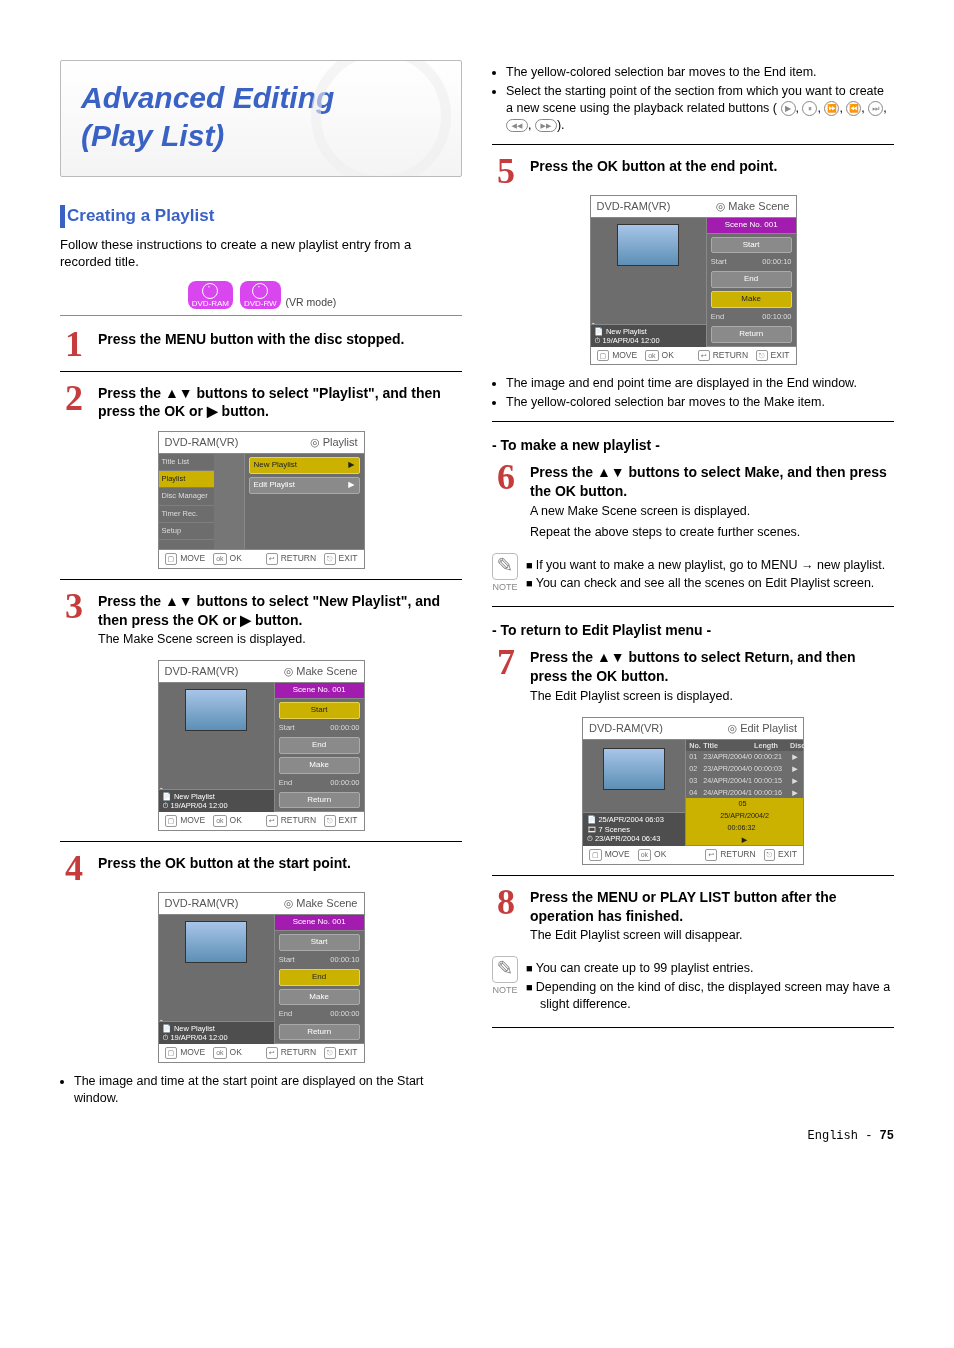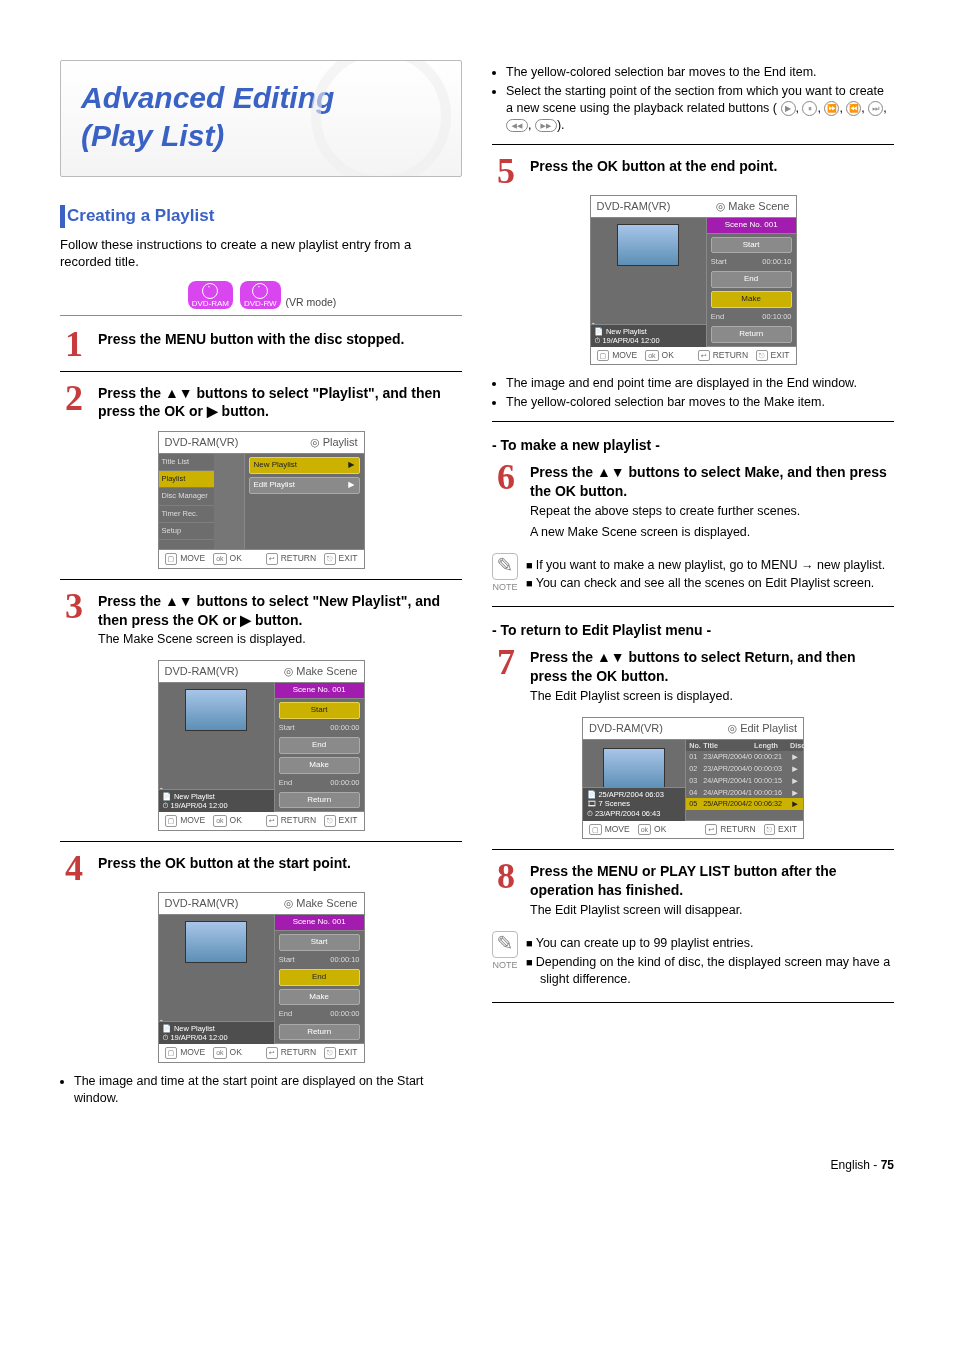--- a/index.html
+++ b/index.html
@@ -158,32 +158,33 @@
     font-size:20px;color:#888;line-height:1;
     border:1px solid #bbb;border-radius:4px;
     width:24px;height:24px;text-align:center;flex:none;
     padding-top:1px;
   }
   .note-label{font-size:9px;color:#888;text-align:center;margin-top:1px;}
   .note-body{flex:1;}
   .footer{
     text-align:right;
     font-size:12px;
-    margin-top:44px;
+    margin-top:15px;
+    font-family:Liberation Mono, monospace;
   }
   .menu-shot-body{display:flex;min-height:95px;gap:30px;}
   .menu-sidebar{width:55px;background:#6d6d6d;font-size:7.5px;}
   .menu-sidebar .mitem{padding:3px 3px;color:#ddd;border-bottom:1px solid #7e7e7e;}
   .menu-sidebar .mitem.sel{background:#cbb200;color:#222;}
   .menu-main{flex:1;background:#6d6d6d;border-left:1px solid #888;}
   .menu-main .mrow{display:flex;justify-content:space-between;align-items:center;background:#8a8a8a;margin:3px 4px;padding:2px 4px;font-size:8px;border:1px solid #aaa;border-radius:2px;}
   .menu-main .mrow.sel{background:#cbb200;color:#222;border-color:#e7d34e;}
   .list-rows{font-size:7.2px;}
   .list-rows .lr{display:flex;gap:2px;padding:1px 3px;color:#ddd;align-items:center;}
-  .list-rows .lr.sel{background:#cbb200;color:#222;}
+  .list-rows .lr.sel{background:#cbb200;color:#222;flex-direction:column;}
   .list-rows .lh{background:#5a5a5a;font-weight:bold;}
   .lr .c1{width:12px;}.lr .c2{flex:1;}.lr .c3{width:34px;}.lr .c4{width:10px;text-align:center;}
   .circle-btn{display:inline-block;border:1px solid #888;border-radius:50%;width:13px;height:13px;font-size:8px;text-align:center;line-height:13px;color:#888;vertical-align:middle;}
   .pill-btn{display:inline-block;border:1px solid #888;border-radius:7px;width:20px;height:11px;font-size:7px;text-align:center;line-height:11px;color:#888;vertical-align:middle;}
 </style>
 </head>
 <body>
 
 <div class="page">
 
@@ -457,22 +458,22 @@
       <li>The yellow-colored selection bar moves to the Make item.</li>
     </ul>
     <hr class="thin">
 
     <p class="subhead">- To make a new playlist -</p>
 
     <div class="step">
       <div class="step-num">6</div>
       <div class="step-body">
         <p class="step-title">Press the ▲▼ buttons to select Make, and then press the OK button.</p>
+        <p class="sub">A new Make Scene screen is displayed.</p>
         <p class="sub">Repeat the above steps to create further scenes.</p>
-        <p class="sub">A new Make Scene screen is displayed.</p>
       </div>
     </div>
 
     <div class="note-row">
       <div>
         <div class="note-icon">✎</div>
         <div class="note-label">NOTE</div>
       </div>
       <div class="note-body">
         <ul class="sq-bullets">

